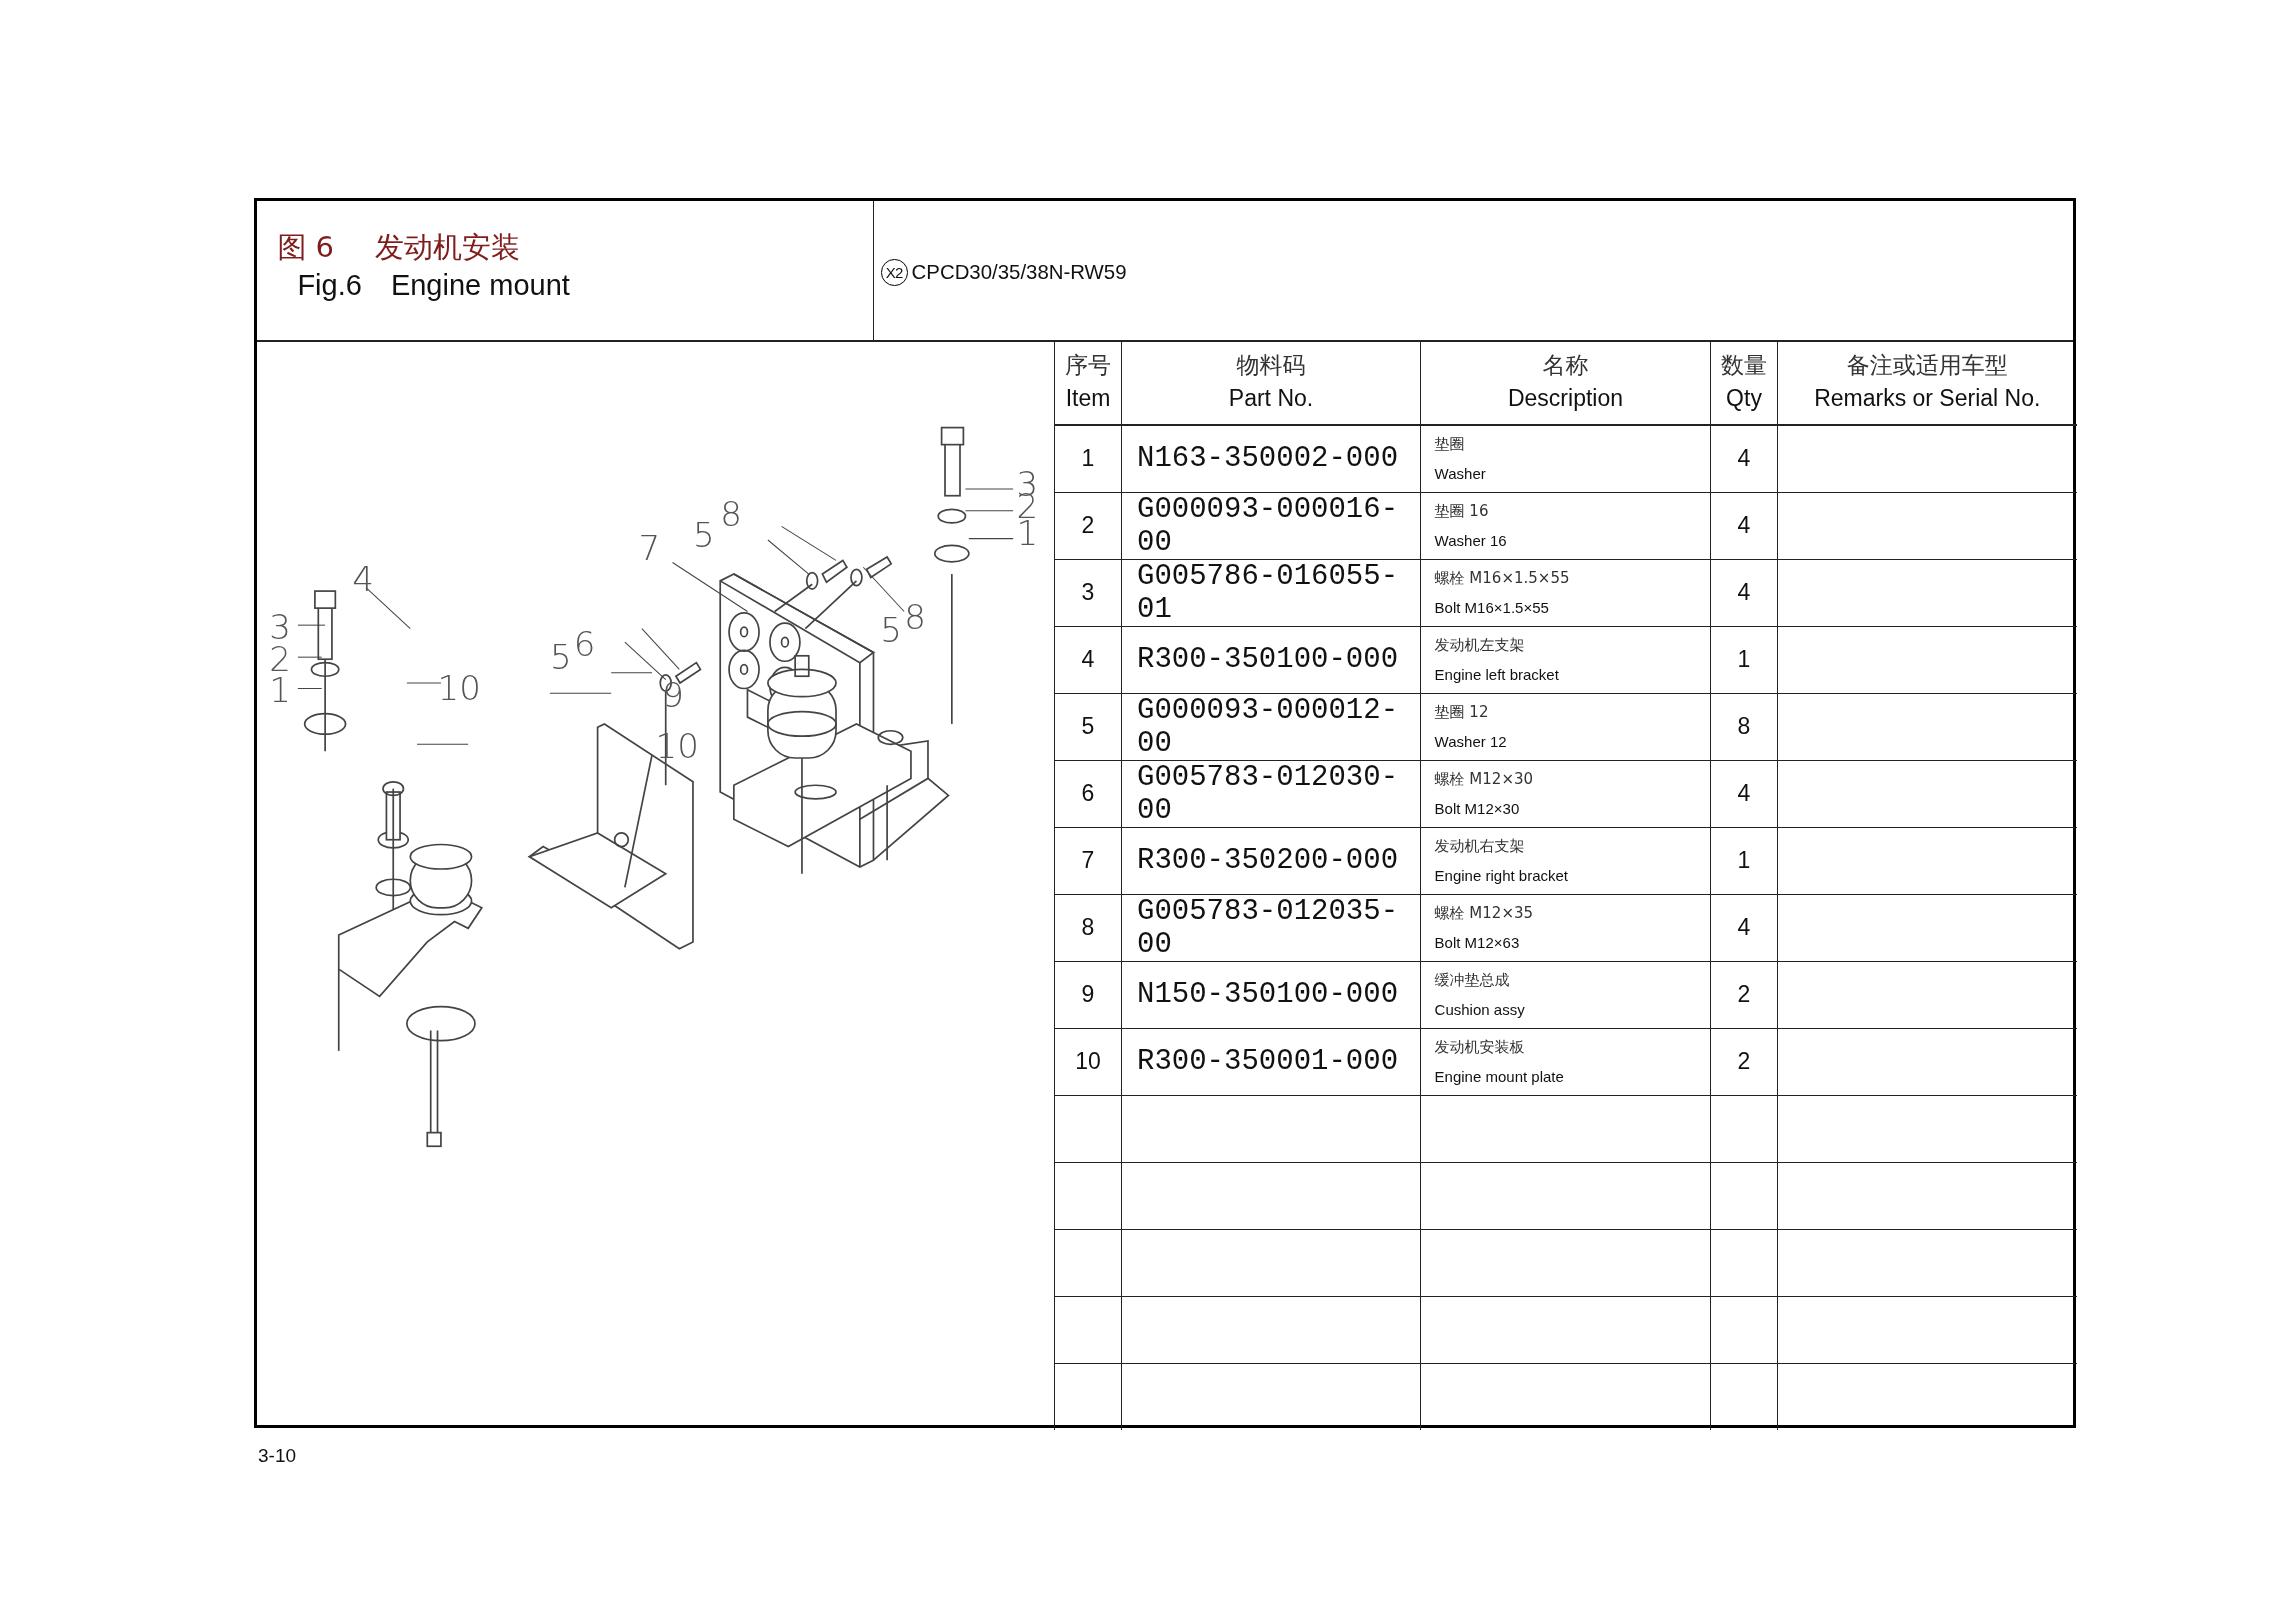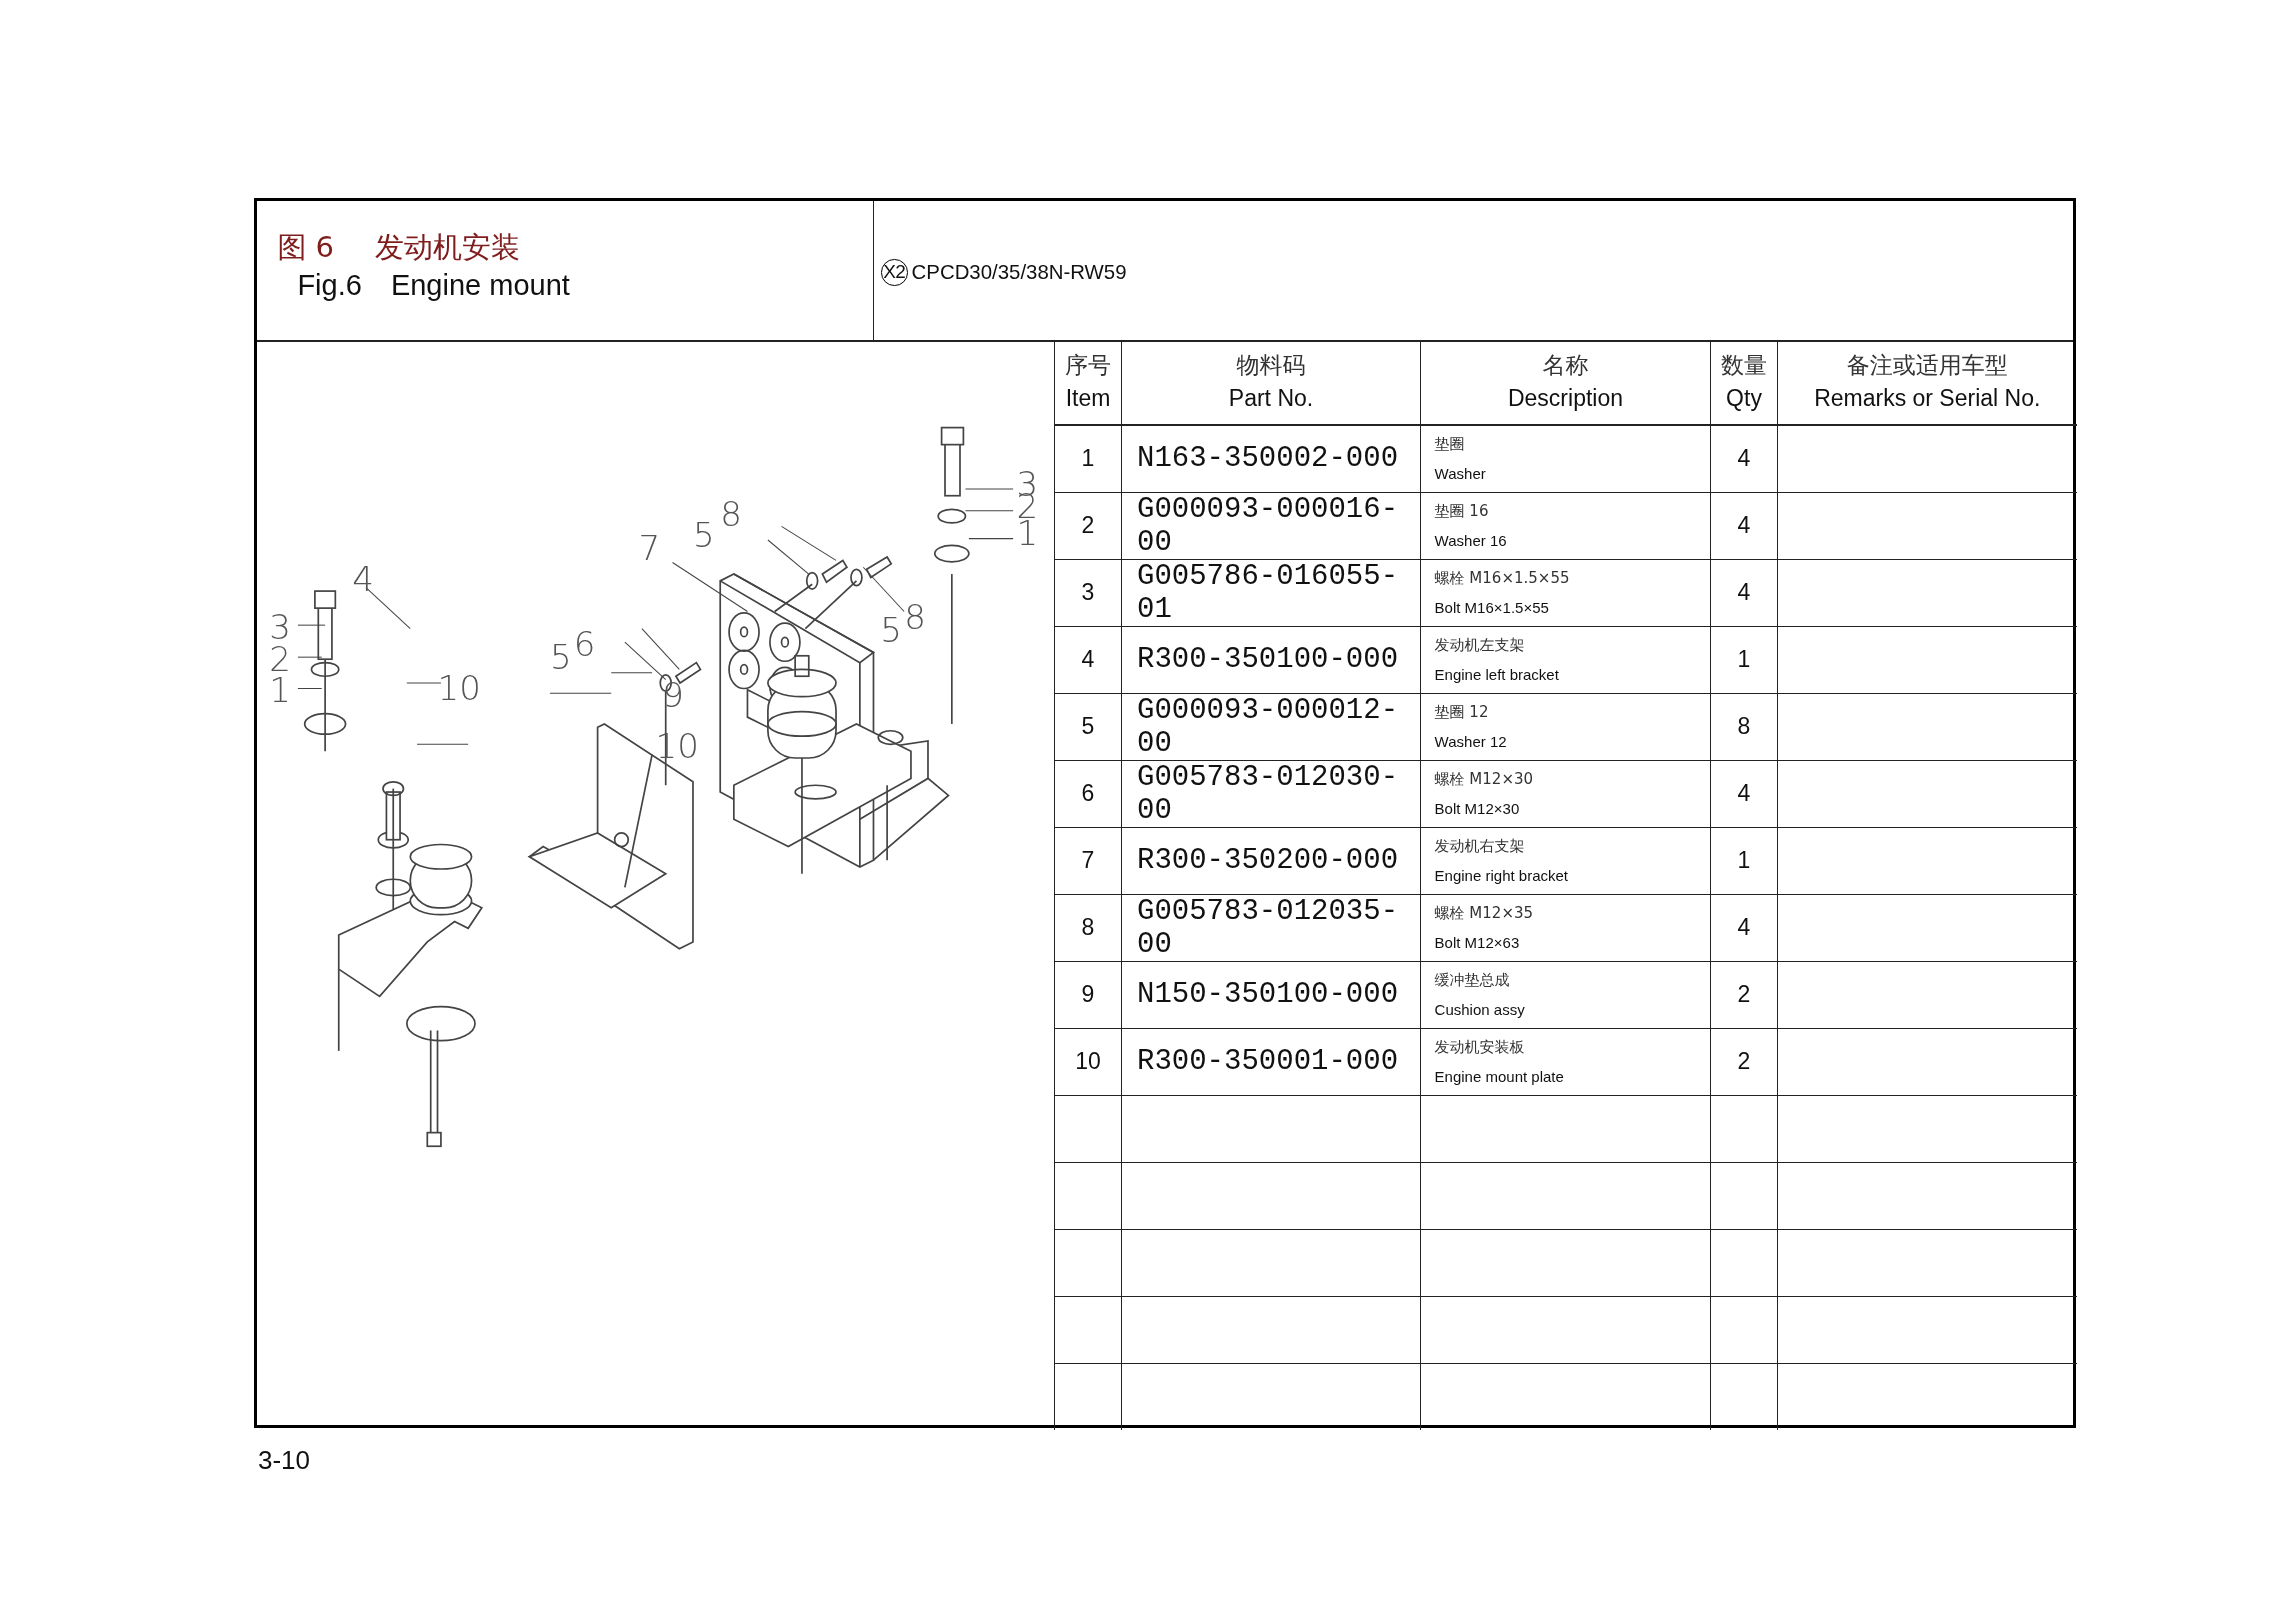--- a/index.html
+++ b/index.html
@@ -8,36 +8,36 @@
   .frame { position:absolute; left:254px; top:198px; width:1822px; height:1230px;
            border:3.4px solid #000; box-sizing:border-box; }
   .hdr { position:absolute; left:0; top:0; width:100%; height:141px; border-bottom:2px solid #222; box-sizing:border-box; }
   .hdr-left { position:absolute; left:0; top:0; width:617px; height:100%; border-right:1.4px solid #222; box-sizing:border-box; }
   .title-cn { position:absolute; left:20.4px; top:27px; font-size:29px; font-family:"DejaVu Sans", sans-serif; color:#7f1d1d; }
   .title-cn .num { margin-right:41px; }
   .title-en { position:absolute; left:20.4px; top:68px; font-size:29px; }
   .title-en .num { margin-right:29px;margin-left:20px; }
   .model { position:absolute; left:624px; top:58px; font-size:20.4px; display:flex; align-items:center; }
   .x2 { display:inline-flex; width:24.5px; height:24.5px; border:1.4px solid #000; border-radius:50%;
-        align-items:center; justify-content:center; font-size:19px; margin-right:4.1px; letter-spacing:-0.7px; }
+        align-items:center; justify-content:center; font-size:15px; margin-right:4.1px; letter-spacing:-0.7px; }
   .diagram { position:absolute; left:0; top:141px; width:797px; height:1084px; }
   .diagram svg { width:100%; height:100%; }
   table.parts { position:absolute; left:797px; top:139px; width:1021px; border-collapse:collapse; table-layout:fixed; }
   table.parts td, table.parts th { border:1.4px solid #222; padding:0; font-weight:normal; vertical-align:middle; }
   table.parts tr { height:67px; }
   table.parts tr.head { height:85px; }
   table.parts tr.head th { border-bottom:2px solid #222; font-size:23px; line-height:33px; text-align:center;margin-left:44px; }
   .cn { font-family:"DejaVu Sans", sans-serif; color:#333; }
   td.item, td.qty { text-align:center; font-size:23px; }
   td.part { font-size:29px; padding-left:15px !important;font-family:Liberation Mono, monospace; }
   td.desc { font-size:15px; line-height:29px; padding-left:13.6px !important; }
   table.parts tr:first-child th { border-top:none; }
   table.parts tr:last-child td { border-bottom:none; }
   table.parts td:last-child, table.parts th:last-child { border-right:none; }
-  .pageno { position:absolute; left:258px; top:1445px; font-size:26px;text-align:right; }
+  .pageno { position:absolute; left:258px; top:1445px; font-size:19px;text-align:right; }
   .callout { font-family:"DejaVu Sans", sans-serif; font-size:50px; fill:#555; font-weight:200; }
 </style>
 </head>
 <body>
 
 <div class="frame">
   <div class="hdr">
     <div class="hdr-left">
       <div class="title-cn">
         <span class="num">图 6</span><span>发动机安装</span>

